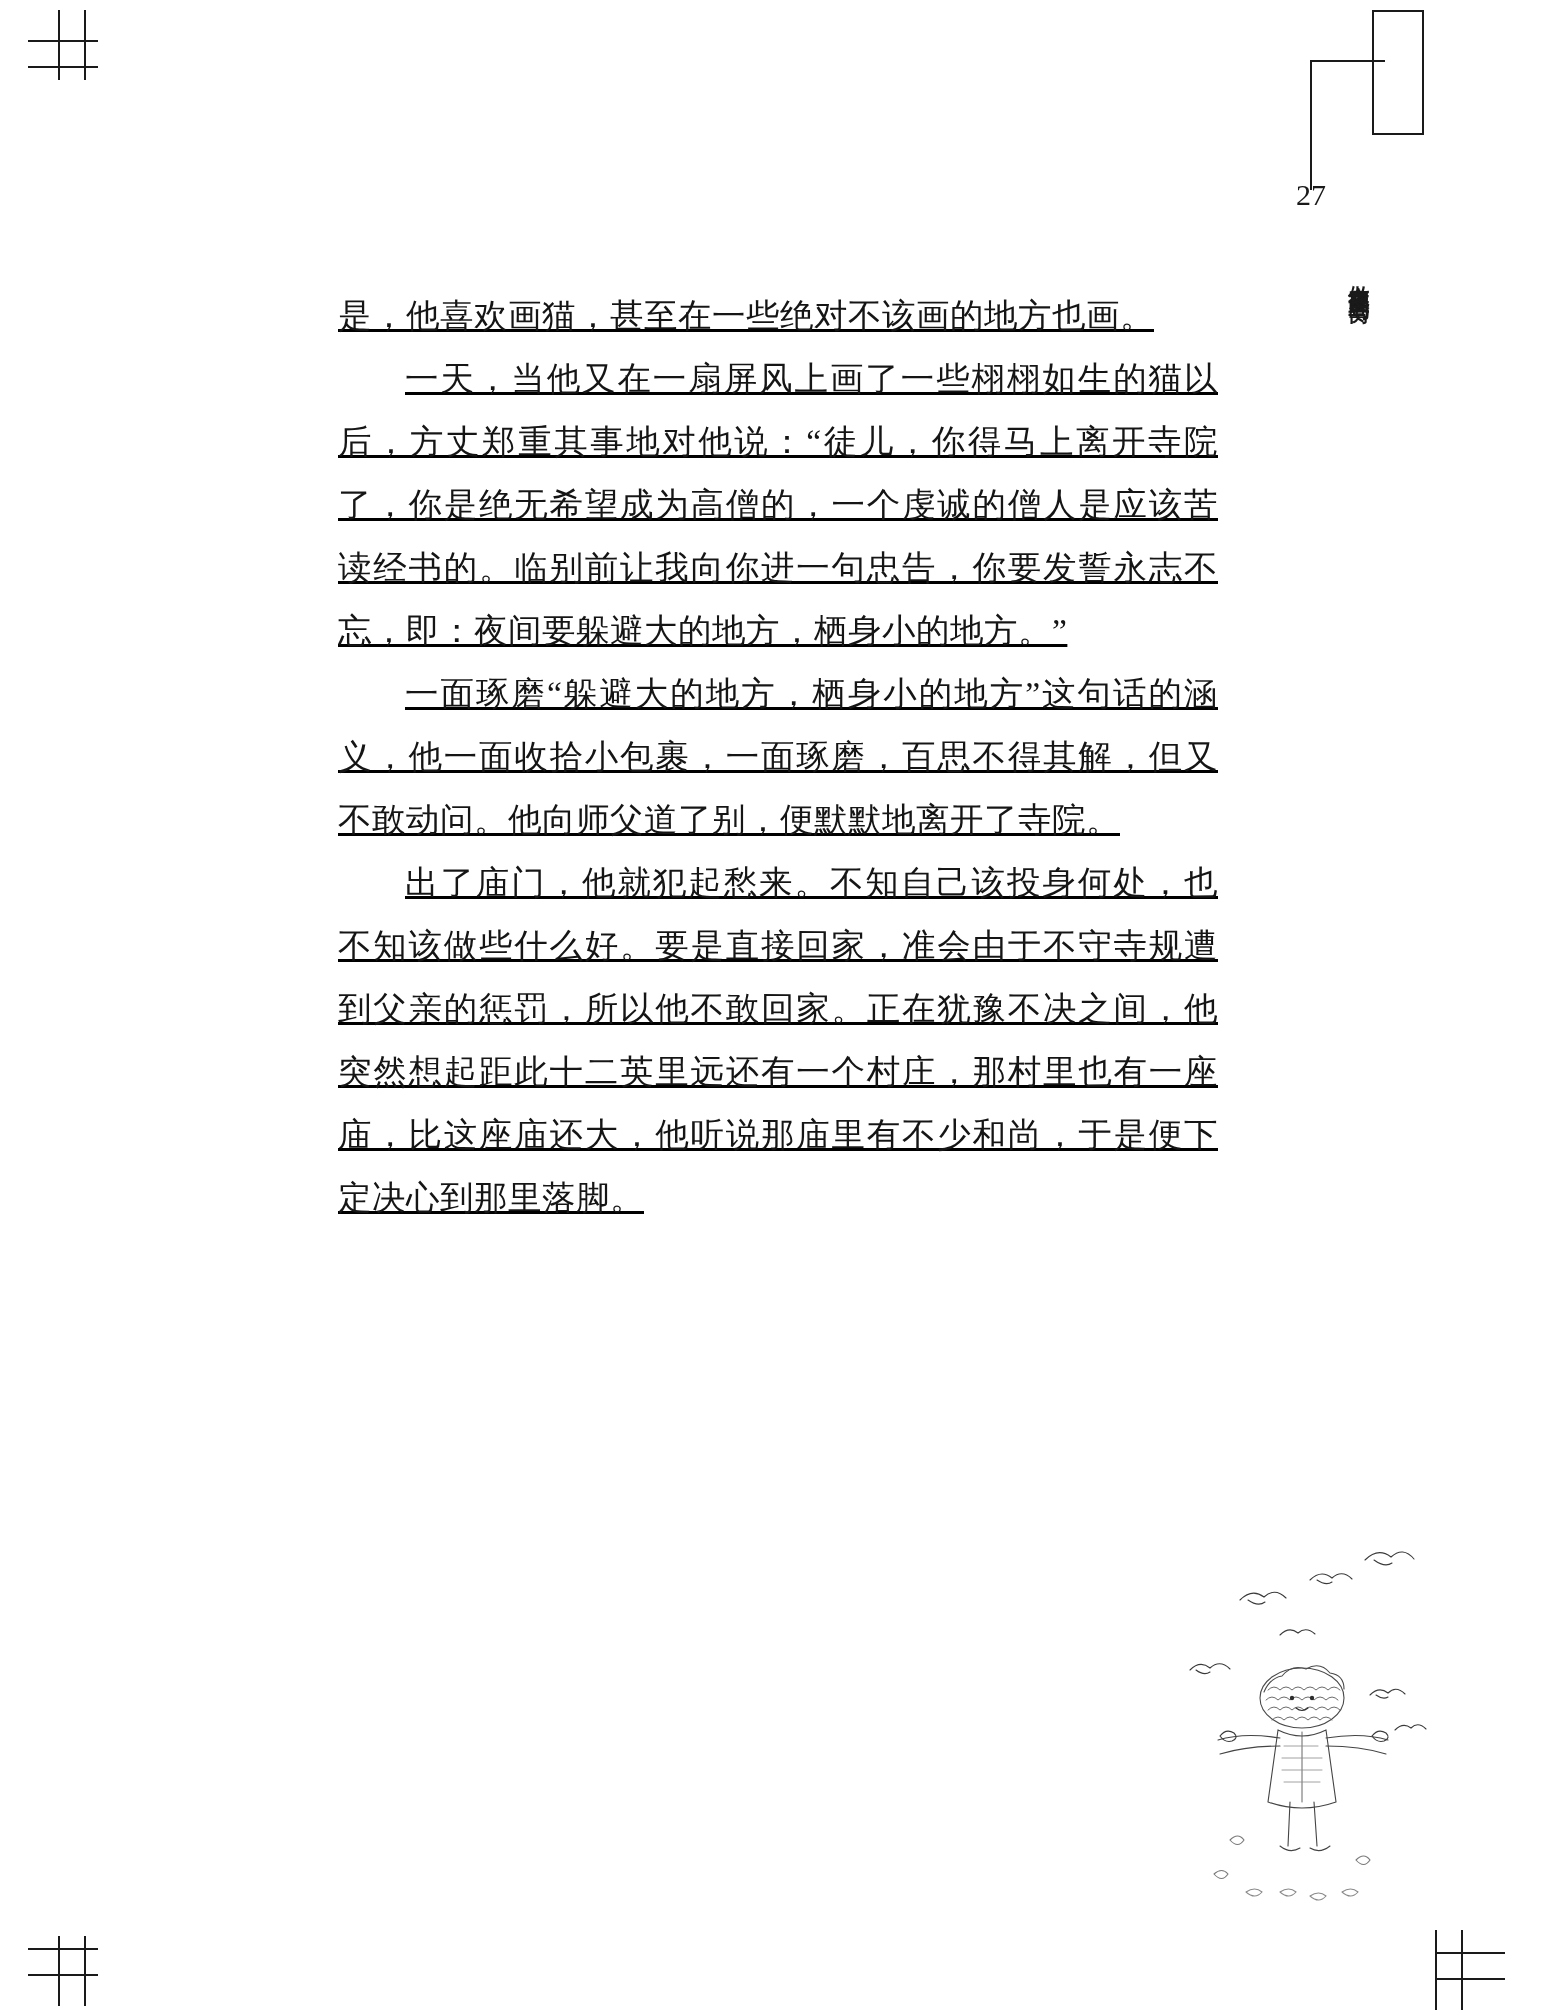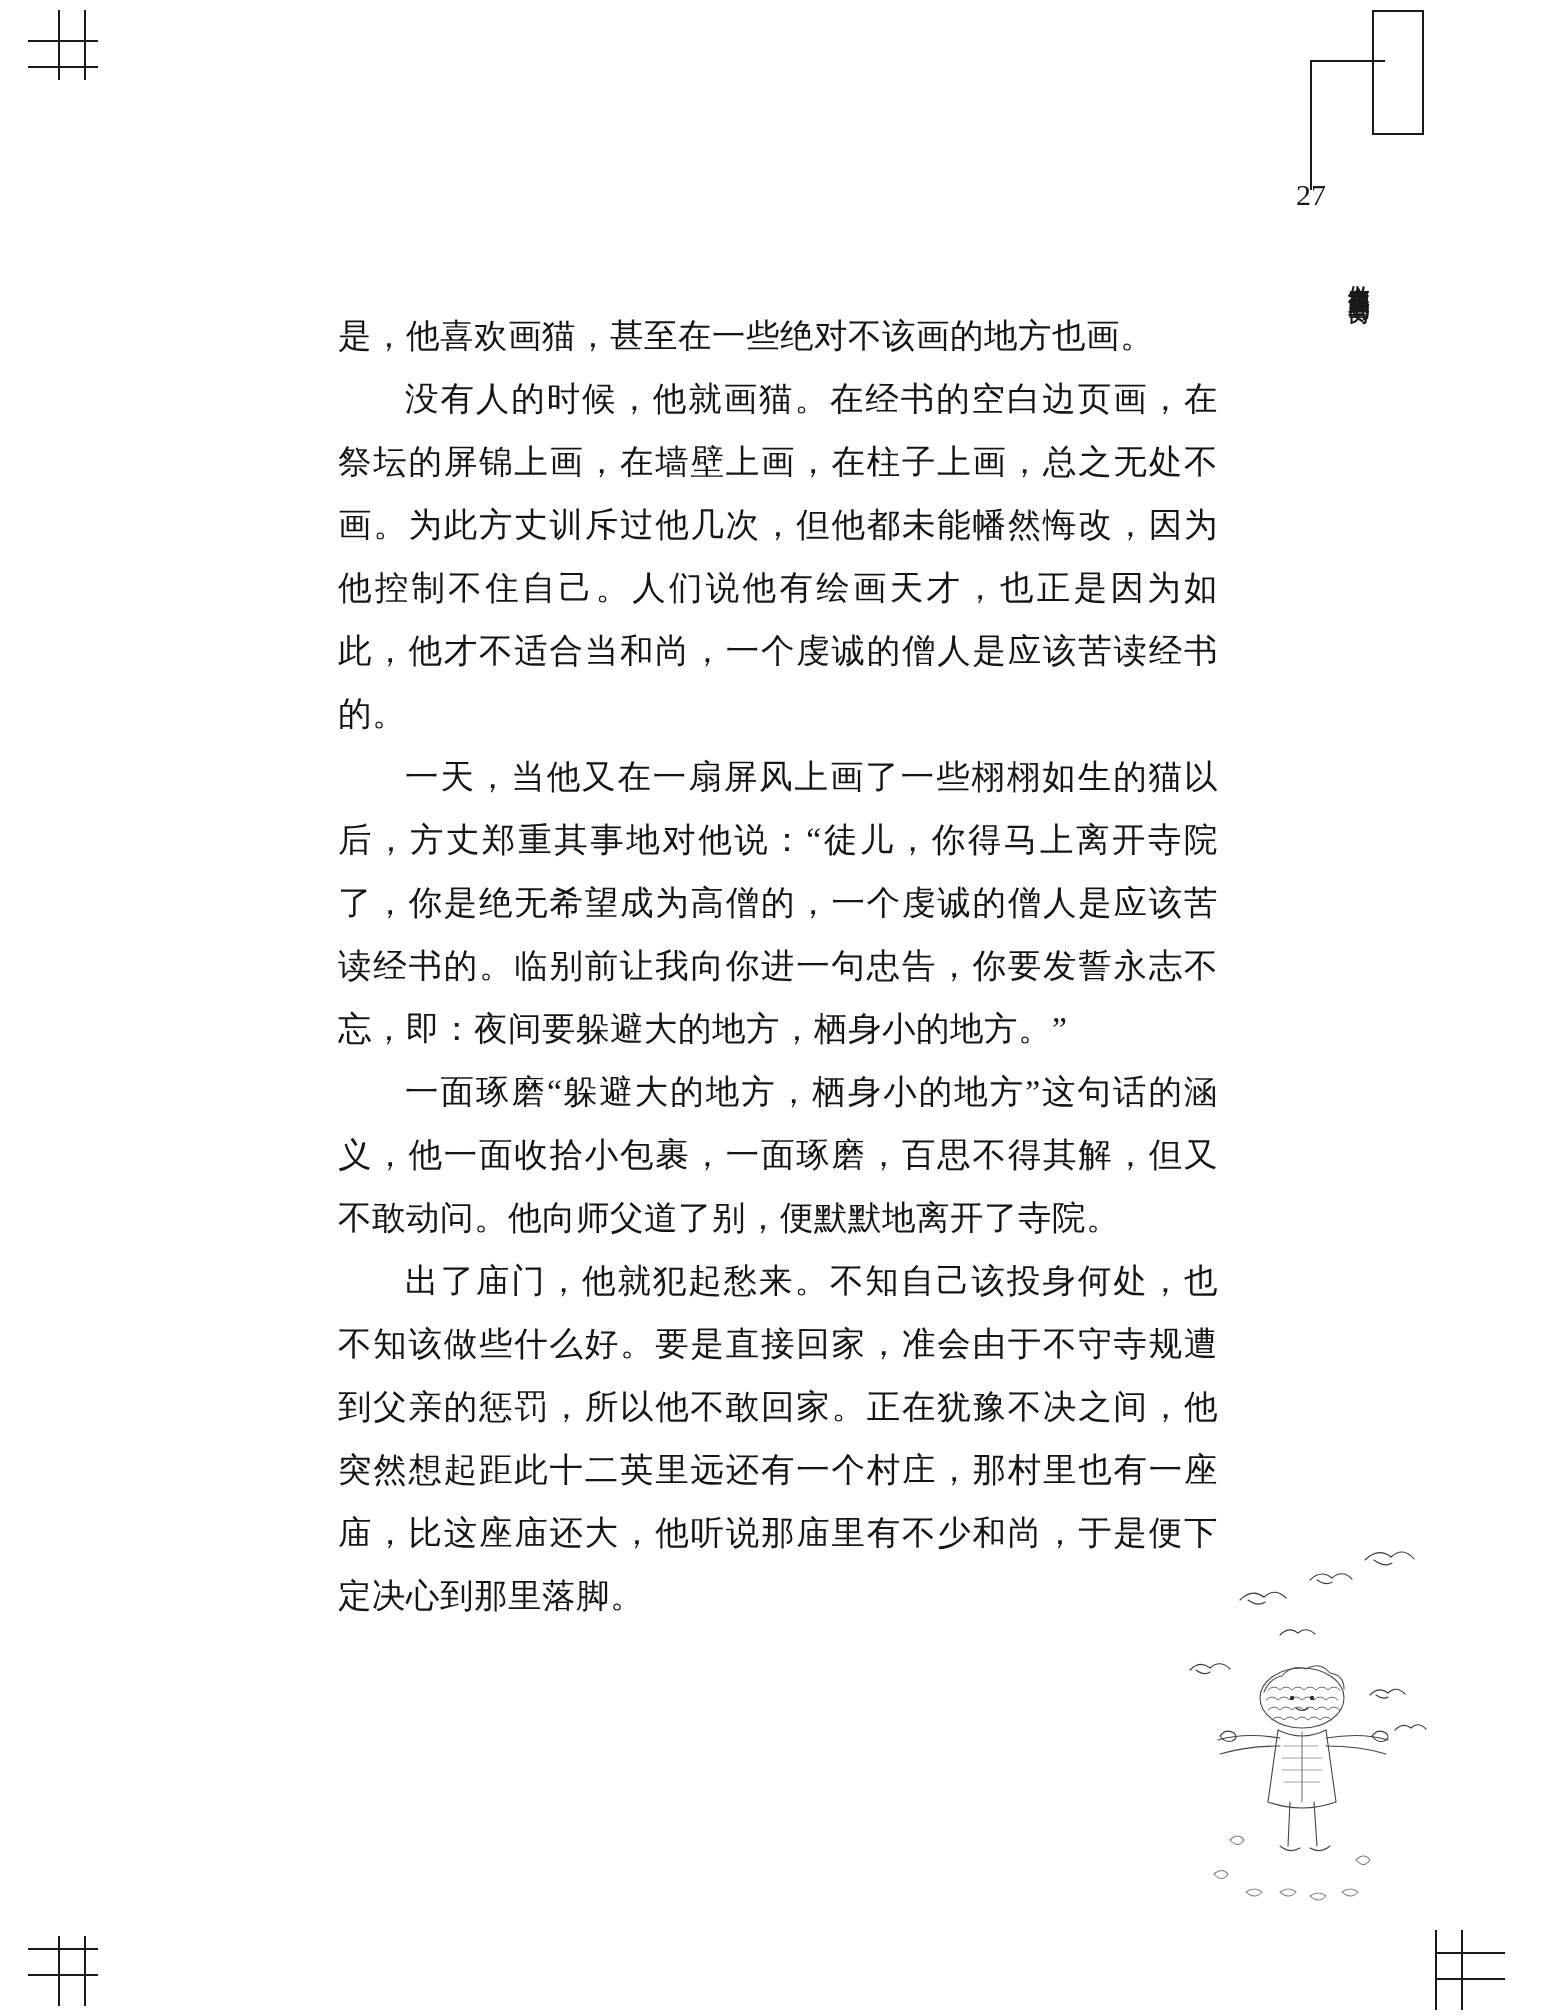--- a/index.html
+++ b/index.html
@@ -87,22 +87,23 @@
     color: #1a1a1a;
     writing-mode: vertical-rl;
     text-orientation: upright;
     font-weight: 600;
   }
 
   
   .body-text {
     position: absolute;
     left: 338px;
-    top: 304px;
+    top: 284px;
     width: 880px;
+    text-decoration: underline;
   }
   .para {
     font-size: 33.5px;
     line-height: 63px;
     color: #151515;
     text-align: justify;
     text-align-last: left;
     margin: 0 0 0 0;
     letter-spacing: 0.5px;
     font-family: "Liberation Serif", "DejaVu Serif", serif;
@@ -152,21 +153,20 @@
     <div class="v v2"></div>
       <div class="h h2"></div>
   </div>
 
   <div class="page-number">27</div>
 
   <div class="running-head">做在大胡子里的鸟窝</div>
 
   <div class="body-text">
     <p class="para">是，他喜欢画猫，甚至在一些绝对不该画的地方也画。</p>
-    <p class="para indent">没有人的时候，他就画猫。在经书的空白边页画，在祭坛的屏锦上画，在墙壁上画，在柱子上画，总之无处不画。为此方丈训斥过他几次，但他都未能幡然悔改，因为他控制不住自己。人们说他有绘画天才，也正是因为如此，他才不适合当和尚，一个虔诚的僧人是应该苦读经书的。</p>
     <p class="para indent">一天，当他又在一扇屏风上画了一些栩栩如生的猫以后，方丈郑重其事地对他说：“徒儿，你得马上离开寺院了，你是绝无希望成为高僧的，一个虔诚的僧人是应该苦读经书的。临别前让我向你进一句忠告，你要发誓永志不忘，即：夜间要躲避大的地方，栖身小的地方。”</p>
     <p class="para indent">一面琢磨“躲避大的地方，栖身小的地方”这句话的涵义，他一面收拾小包裹，一面琢磨，百思不得其解，但又不敢动问。他向师父道了别，便默默地离开了寺院。</p>
     <p class="para indent">出了庙门，他就犯起愁来。不知自己该投身何处，也不知该做些什么好。要是直接回家，准会由于不守寺规遭到父亲的惩罚，所以他不敢回家。正在犹豫不决之间，他突然想起距此十二英里远还有一个村庄，那村里也有一座庙，比这座庙还大，他听说那庙里有不少和尚，于是便下定决心到那里落脚。</p>
   </div>
 
   <div class="illustration">
     <svg width="300" height="380" viewBox="0 0 300 380" xmlns="http://www.w3.org/2000/svg">
       <g stroke="#3a3a3a" fill="none" stroke-width="1.1" stroke-linecap="round">
 
         <g>

